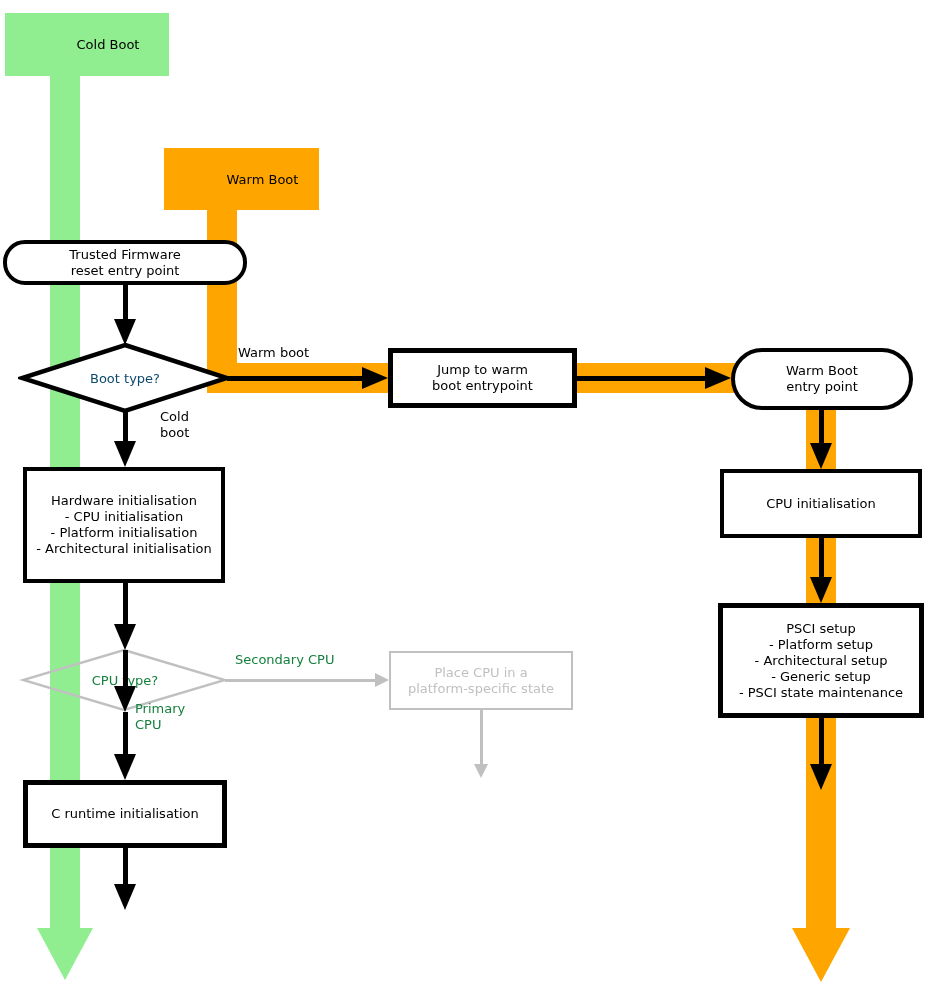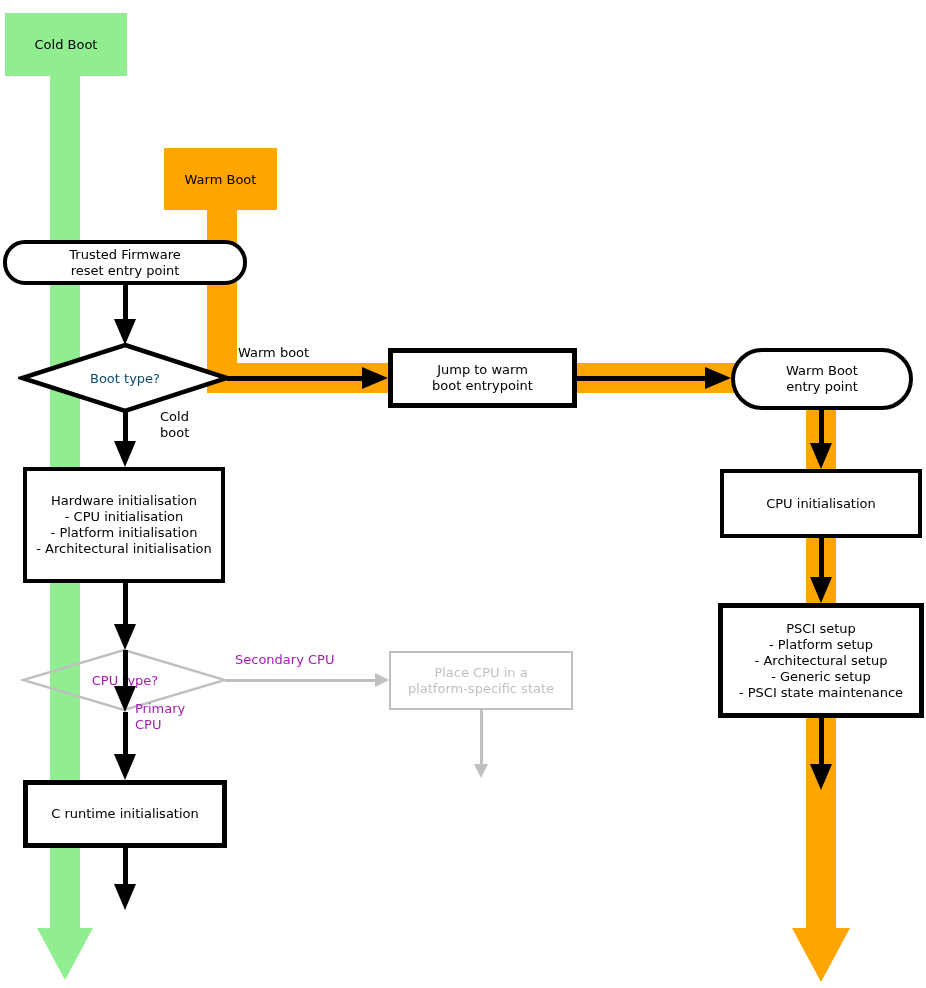--- a/index.html
+++ b/index.html
@@ -6,21 +6,21 @@
   #canvas {
     position:relative; width:926px; height:988px; background:#ffffff;
     font-family:"DejaVu Sans", sans-serif; overflow:hidden;
   }
   
   .band { position:absolute; z-index:1; }
   .band-green { background:#90EE90; }
   .band-orange { background:#FFA500; }
   .flow-header {
     position:absolute; z-index:1; display:flex; align-items:center; justify-content:center;
-    font-size:13px; color:#000;
+    font-size:13px; color:#000;padding-left:42px;
   }
   
   .tri { position:absolute; width:0; height:0; }
   .tri-down-green  { border-left:28px solid transparent; border-right:28px solid transparent; border-top:52px solid #90EE90; z-index:1; }
   .tri-down-orange { border-left:29px solid transparent; border-right:29px solid transparent; border-top:54px solid #FFA500; z-index:1; }
   .tri-down-black  { border-left:11px solid transparent; border-right:11px solid transparent; border-top:26px solid #000; z-index:4; }
   .tri-right-black { border-top:11px solid transparent; border-bottom:11px solid transparent; border-left:26px solid #000; z-index:4; }
   .tri-down-gray   { border-left:7px solid transparent; border-right:7px solid transparent; border-top:14px solid #C0C0C0; z-index:2; }
   .tri-right-gray  { border-top:7px solid transparent; border-bottom:7px solid transparent; border-left:14px solid #C0C0C0; z-index:2; }
   
@@ -38,21 +38,21 @@
   .gray-node { border:2px solid #C0C0C0; color:#C0C0C0; z-index:2; }
   .diamond-svg { position:absolute; z-index:3; }
   .diamond-svg-gray { position:absolute; z-index:2; }
   .diamond-label {
     position:absolute; display:flex; align-items:center; justify-content:center;
     font-size:13px; color:#0c4a6e; z-index:3;
   }
   .diamond-label.gray-text { z-index:2; }
   
   .elabel { position:absolute; font-size:13px; line-height:16px; color:#000; z-index:5; white-space:nowrap; }
-  .gray-text { color:#a21caf; }
+  .gray-text { color:#15803d; }
 </style>
 </head>
 <body>
 
 <div id="canvas">
 
   <div class="flow-header band-green" style="left:5px; top:13px; width:122px; height:63px;">
     <span>Cold Boot</span>
   </div>
   <div class="band band-green" style="left:50px; top:76px; width:30px; height:852px;"></div>

